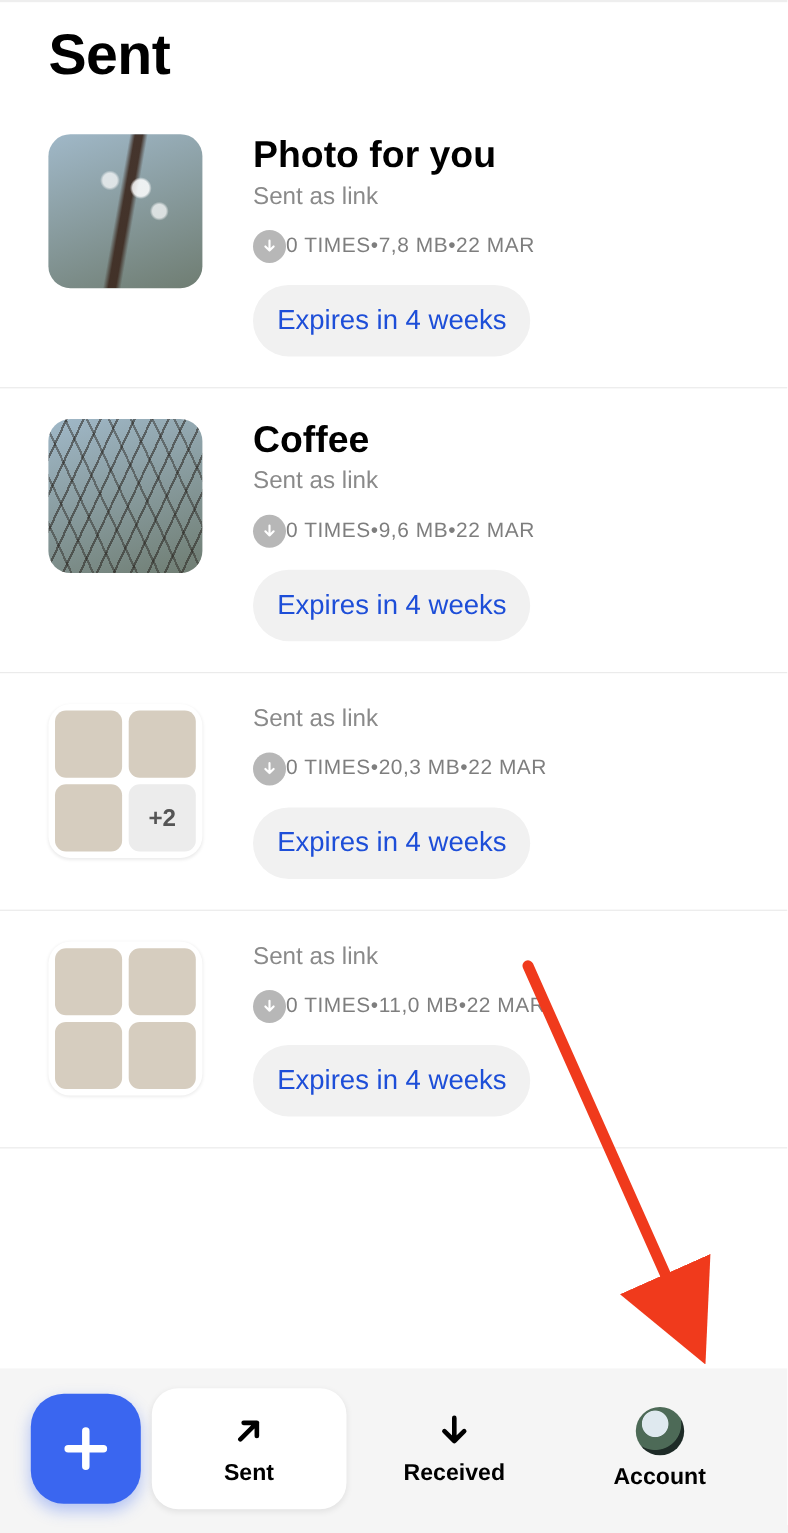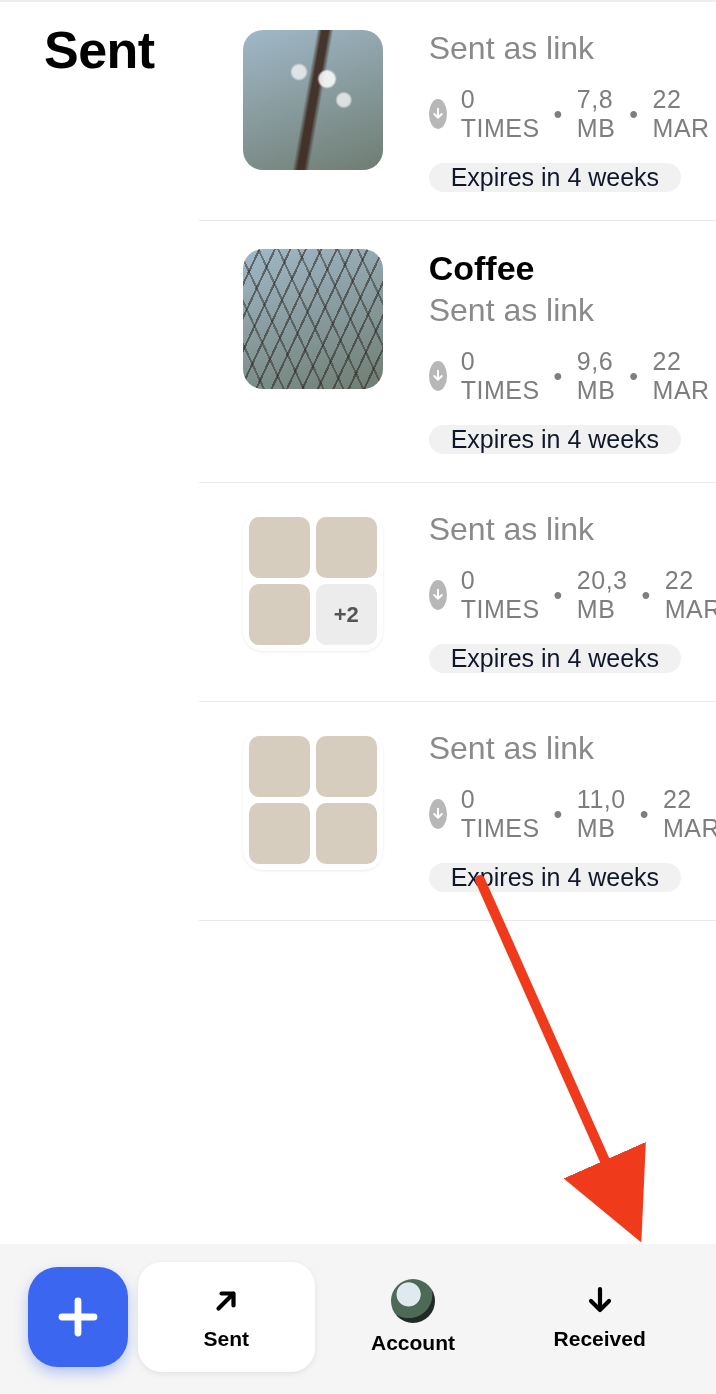--- a/index.html
+++ b/index.html
@@ -1,17 +1,17 @@
 <!DOCTYPE html>
 <html><head>
 <meta charset="utf-8">
 <style>
   * { box-sizing: border-box; margin: 0; padding: 0; }
   html, body { width: 716px; height: 1394px; font-family: -apple-system, BlinkMacSystemFont, "Segoe UI", Helvetica, Arial, sans-serif; background: #fff; color: #000; overflow: hidden; }
-  .screen { position: relative; width: 716px; height: 1394px; display: flex; flex-direction: row; border-top: 2px solid #eee; justify-content: flex-end; }
+  .screen { position: relative; width: 716px; height: 1394px; display: flex; flex-direction: column; border-top: 2px solid #eee; justify-content: flex-end; }
   .header { padding: 18px 44px 14px 44px; }
   .header h1 { font-size: 52px; font-weight: 800; letter-spacing: -0.5px; }
   .list { flex: 1; overflow: hidden; }
   .item { display: flex; padding: 28px 24px 28px 44px; border-bottom: 1px solid #e9e9e9; }
   .thumb { width: 140px; height: 140px; border-radius: 20px; flex: 0 0 140px; margin-right: 46px; overflow: hidden; position: relative; }
   .thumb.single { background: linear-gradient(160deg, #a0b8c8, #6f7d72); }
   .thumb.grid { background: #fff; display: grid; grid-template-columns: 1fr 1fr; grid-template-rows: 1fr 1fr; gap: 6px; padding: 6px; box-shadow: 0 1px 3px rgba(0,0,0,.08); }
   .thumb.grid .cell { border-radius: 10px; background: #d6cdbf; }
   .thumb.grid .cell.more { background: #ececec; display:flex; align-items:center; justify-content:center; color:#555; font-weight:600; font-size:22px; }
   
@@ -27,25 +27,25 @@
      repeating-linear-gradient(65deg, rgba(40,35,30,.45) 0 2px, transparent 2px 18px);}
   .ph-coffee1{background:radial-gradient(circle at 50% 55%, #fff 0 30%, #cda76a 32% 55%, #e8e2d6 58% 100%);}
   .ph-coffee2{background:radial-gradient(circle at 55% 50%, #e9d9be 0 28%, #7a4a2a 30% 55%, #e6e1da 58% 100%);}
   .ph-coffee3{background:radial-gradient(circle at 50% 50%, #d9b78a 0 30%, #5b3a24 32% 55%, #ece7df 58% 100%);}
   .ph-coffee4{background:radial-gradient(circle at 50% 50%, #fff 0 22%, #6b3f24 24% 55%, #1b1410 58% 100%);}
   .ph-food1{background:radial-gradient(circle at 40% 50%, #2a2018 0 22%, #fff 24% 42%, #2e4e8f 44% 60%, #efeadf 62% 100%);}
   .ph-food2{background:linear-gradient(180deg,#e7e1d4,#b9a27b);}      
   .ph-food3{background:radial-gradient(circle at 50% 55%, #d8c6a2 0 35%, #efeadf 38% 100%);}
   .meta { flex: 1; min-width: 0; }
   .title { font-size: 34px; font-weight: 600; margin-bottom: 4px; }
-  .subtitle { font-size: 32px; color: #8a8a8a; font-weight: 400; margin-bottom: 18px; }
-  .stats { display: flex; align-items: center; gap: 14px; color: #7e7e7e; font-size: 25px; font-weight: 500; letter-spacing: .5px; margin-bottom: 20px; }
+  .subtitle { font-size: 22px; color: #8a8a8a; font-weight: 400; margin-bottom: 18px; }
+  .stats { display: flex; align-items: center; gap: 0; color: #7e7e7e; font-size: 19px; font-weight: 500; letter-spacing: .5px; margin-bottom: 20px; }
   .dl-icon { width: 30px; height: 30px; border-radius: 50%; background: #b7b7b7; display:inline-flex; align-items:center; justify-content:center; }
   .dl-icon svg { width: 18px; height: 18px; stroke: #fff; stroke-width: 2.6; fill: none; }
-  .pill { display: inline-block; background: #f1f1f1; color: #0f172a; font-size: 25px; font-weight: 500; padding: 0 22px; border-radius: 40px; }
+  .pill { display: inline-block; background: #f1f1f1; color: #1d4ed8; font-size: 25px; font-weight: 500; padding: 18px 22px; border-radius: 40px; }
   
   .nav { position: absolute; left:0; right:0; bottom:0; height: 150px; background: #f5f5f5; display:flex; align-items: stretch; padding: 18px 28px 22px 28px; gap: 10px; }
   .fab { width: 100px; height: 100px; border-radius: 30px; background: #3a66f0; display:flex; align-items:center; justify-content:center; align-self: center; box-shadow: 0 6px 14px rgba(58,102,240,.35); }
   .fab svg { width: 48px; height: 48px; stroke:#fff; stroke-width:3.4; }
   .tab { flex:1; display:flex; flex-direction:column; align-items:center; justify-content:center; gap:8px; border-radius: 24px; background: transparent; }
   .tab.active { background:#fff; box-shadow: 0 2px 6px rgba(0,0,0,.08); }
   .tab svg { width: 36px; height: 36px; stroke:#000; stroke-width:2.8; fill:none; }
   .tab .lbl { font-size: 21px; font-weight: 700; }
   .avatar { width: 44px; height: 44px; border-radius: 50%; background: radial-gradient(circle at 40% 35%, #dfe9ef 0 30%, #4d6a57 32% 60%, #1e2b27 62% 100%); }
   
@@ -56,21 +56,21 @@
 
 <div class="screen">
 
   <div class="header">
     <h1>Sent</h1>
   </div>
 
   <div class="list" id="list">
       <div class="item">
         <div class="thumb single ph-blossom"></div>
-        <div class="meta"><div class="subtitle">Sent as link</div><div class="stats">
+        <div class="meta"><div class="title">Photo for you</div><div class="subtitle">Sent as link</div><div class="stats">
     <span class="dl-icon">
       <svg viewBox="0 0 24 24">
                 <path d="M12 5v12M7 12l5 5 5-5" stroke-linecap="round" stroke-linejoin="round"></path>
               </svg>
     </span>
     <span>0 TIMES</span>
     <span>•</span>
     <span>7,8 MB</span>
     <span>•</span>
     <span>22 MAR</span>
@@ -139,28 +139,28 @@
           <path d="M12 4v16M4 12h16" stroke-linecap="round"></path>
         </svg>
     </div>
     <div class="tab active">
       <svg viewBox="0 0 24 24">
           <path d="M7 17 17 7M9 7h8v8" stroke-linecap="round" stroke-linejoin="round"></path>
         </svg>
       <span class="lbl">Sent</span>
     </div>
     <div class="tab">
-      <div class="avatar"></div>
-      <span class="lbl">Account</span>
-    </div>
-    <div class="tab">
       <svg viewBox="0 0 24 24">
           <path d="M12 4v14M6 12l6 6 6-6" stroke-linecap="round" stroke-linejoin="round"></path>
         </svg>
       <span class="lbl">Received</span>
+    </div>
+    <div class="tab">
+      <div class="avatar"></div>
+      <span class="lbl">Account</span>
     </div>
   </div>
 
   <svg class="arrow" width="716" height="1394">
     <defs>
       <marker id="ah" viewBox="0 0 10 10" refX="8" refY="5" markerWidth="9" markerHeight="9" orient="auto-start-reverse">
         <path d="M 0 0 L 10 5 L 0 10 z" fill="#f03a1c"></path>
       </marker>
     </defs>
     <line x1="480" y1="878" x2="634" y2="1224" stroke="#f03a1c" stroke-width="10" marker-end="url(#ah)" stroke-linecap="round"></line>

